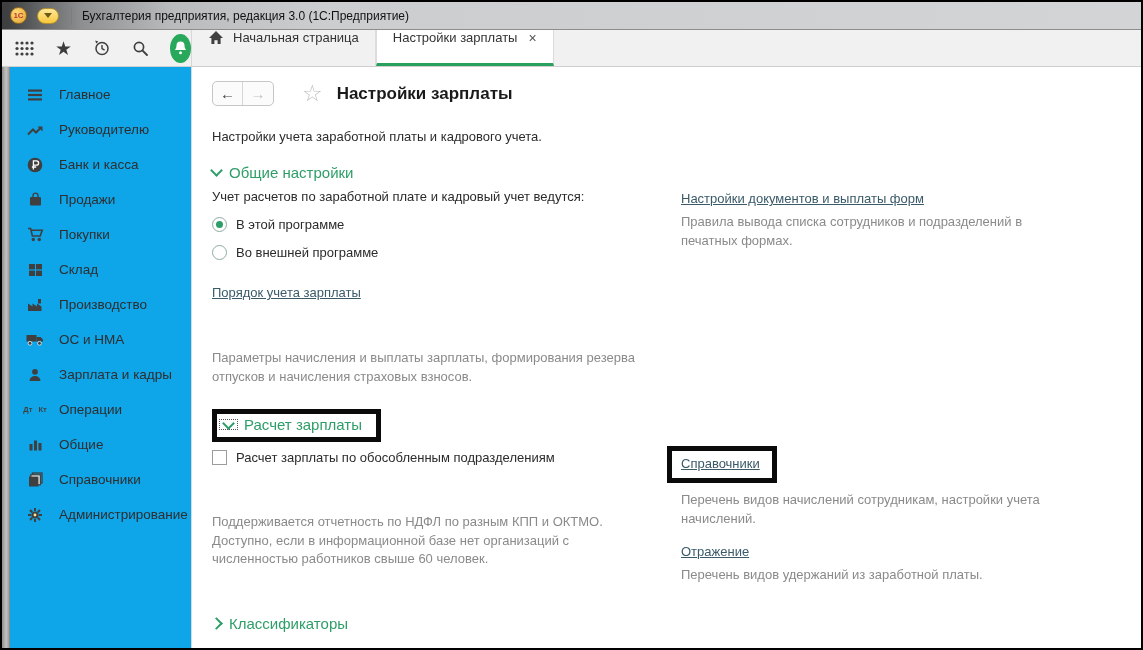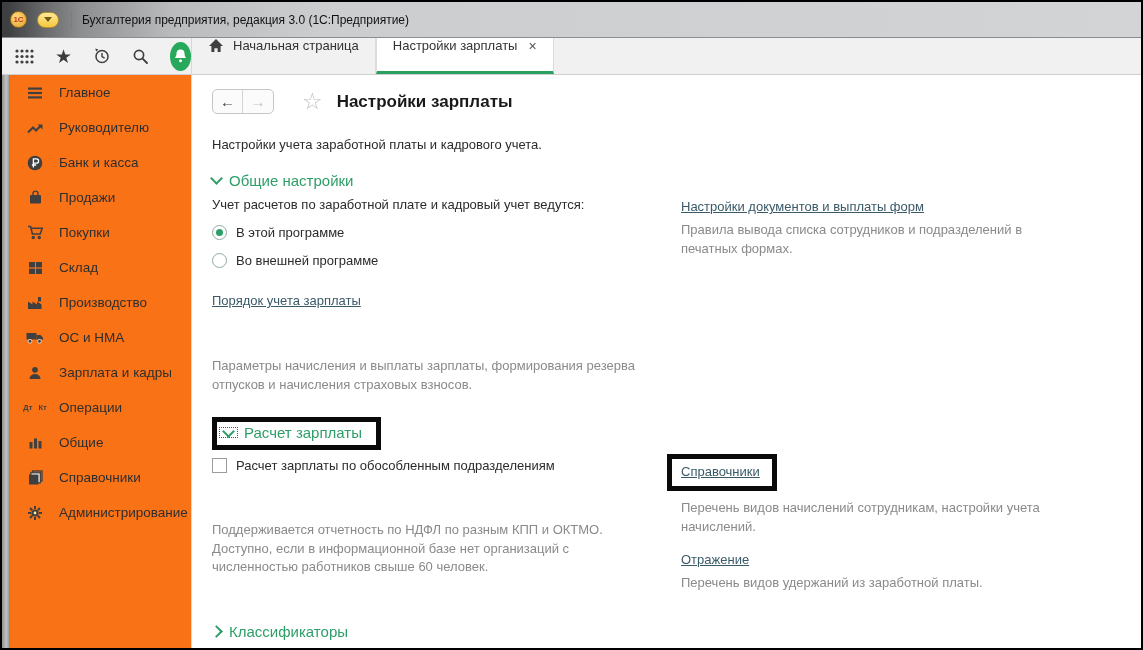--- a/index.html
+++ b/index.html
@@ -6,21 +6,21 @@
   html,body { width:1143px; height:650px; overflow:hidden; }
   body {
     font-family:"Liberation Sans","DejaVu Sans",sans-serif;
     background:#fff; color:#2b2b2b;
     border:2px solid #000;
     position:relative;
   }
 
   
   .titlebar {
-    height:36px;
+    height:28px;
     background:linear-gradient(to right,#3e3f40 0px,#3e3f40 6px,#68696b 42px,#8d8f91 80px,#b9bbbd 170px,#cbcdcf 320px,#d2d4d6 100%);
     display:flex; align-items:center;
     border-bottom:1px solid #8d8d8d;
   }
   .app-logo {
     width:17px; height:17px; border-radius:50%;
     background:radial-gradient(circle at 35% 30%,#ffd978,#e2a430);
     border:1px solid #9a6d1c;
     color:#c0392b; font-size:8px; font-weight:bold;
     display:flex; align-items:center; justify-content:center;
@@ -72,22 +72,23 @@
 
   
   .app-body { display:flex; height:583px; }
   .left-strip {
     width:8px; min-width:8px;
     background:linear-gradient(to right,#8f8f8f,#c2c2c2 60%,#9e9e9e);
     border-right:1px solid #8a8a8a;
   }
   .sidebar {
     width:182px; min-width:182px;
-    background:#f97316;
+    background:#0ea5e9;
     border-right:1px solid #d9d9d9;
+    padding-top:10px;
   }
   .side-item {
     height:35px; display:flex; align-items:center;
     padding-left:16px; gap:15px;
     font-size:13.5px; color:#2e2e2e; cursor:default;
   }
   .side-item .ic { width:18px; display:flex; justify-content:center; }
   .dtkt { font-size:7.5px; font-weight:bold; color:#3f3f3f; line-height:1.05; }
   .dtkt .kt { display:block; margin-left:6px; }
 

